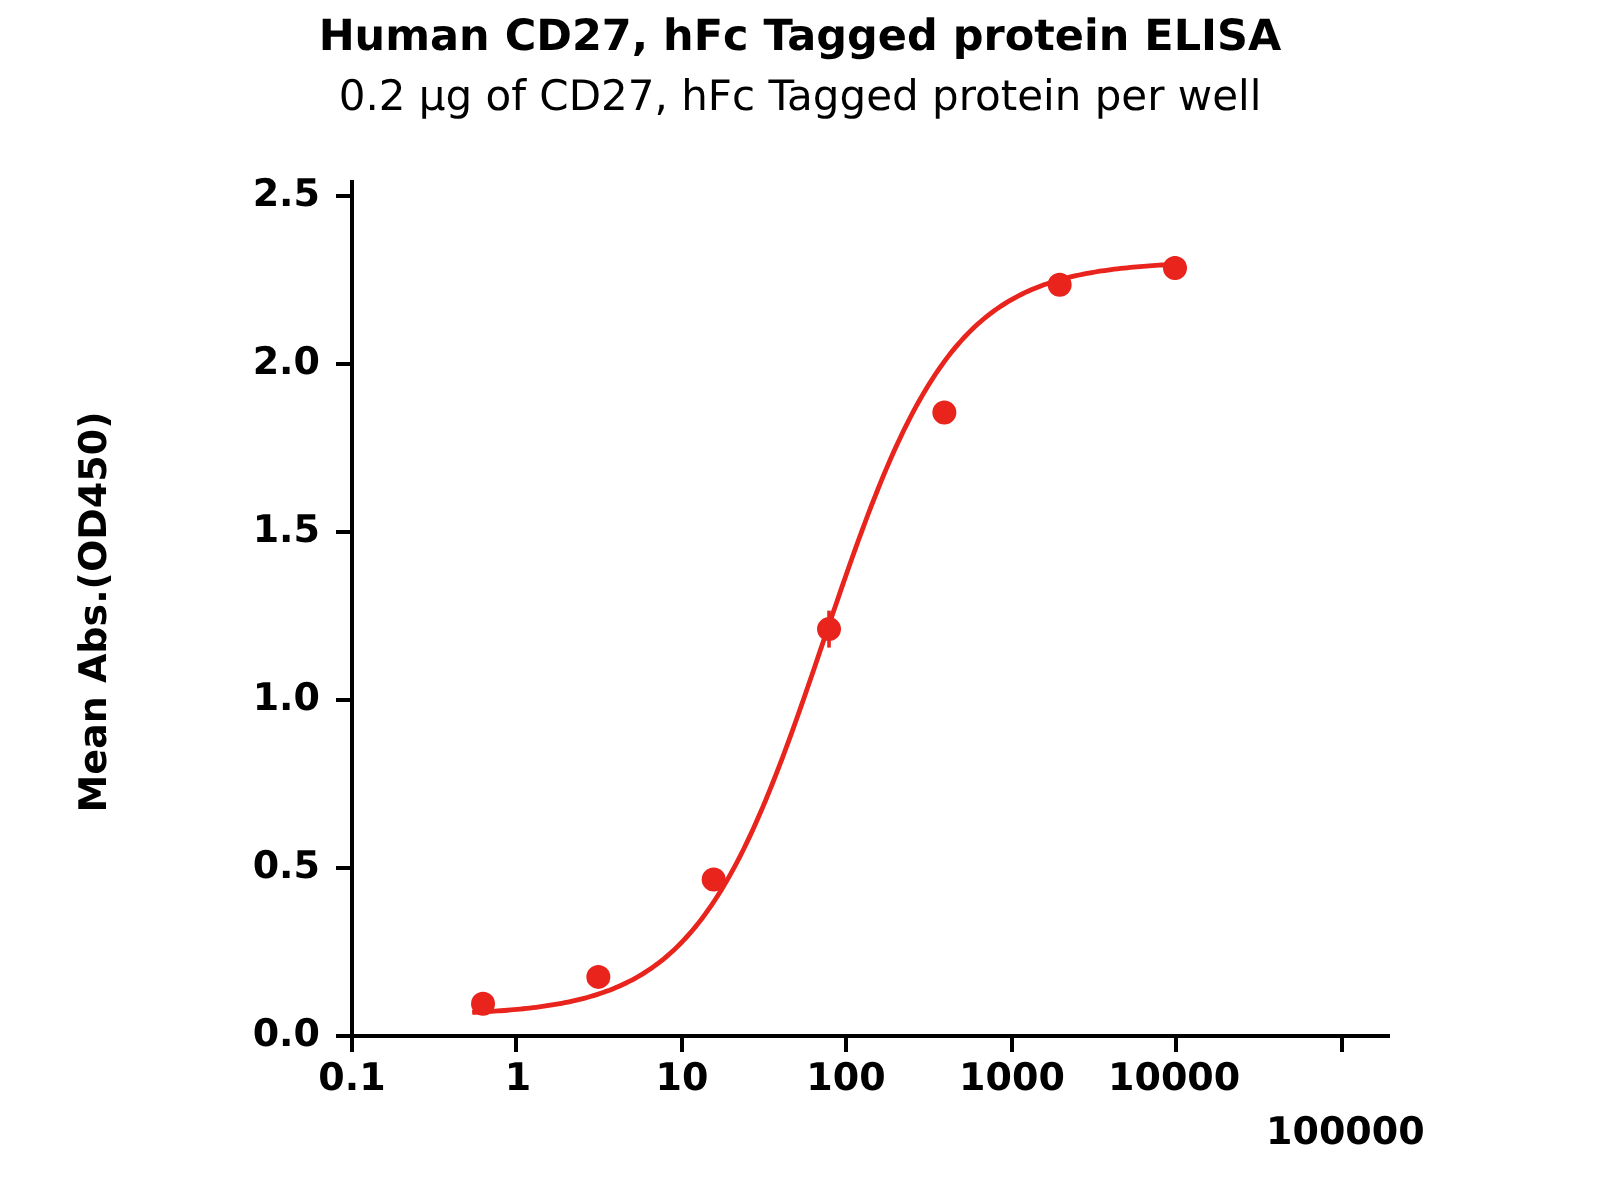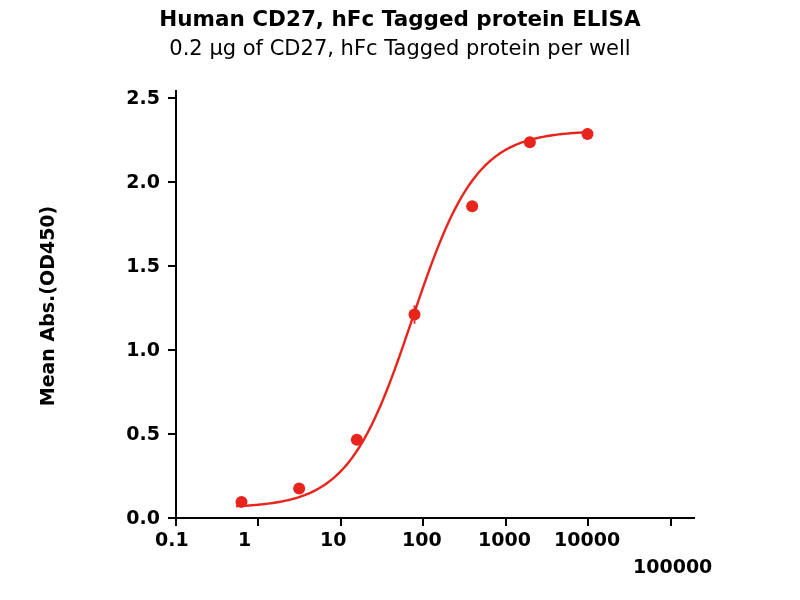--- a/index.html
+++ b/index.html
@@ -73,20 +73,21 @@
     font-size: 19px;
     font-weight: bold;
     text-align: right;
     width: 60px;
     left: 100px;
   }
   .xtick-label {
     position: absolute;
     font-size: 19px;
     font-weight: bold;
+    text-align: center;
     top: 528px;
   }
   .xlabel {
     position: absolute;
     left: 0;
     top: 568px;
     width: 800px;
     text-align: center;
     font-size: 19px;
     font-weight: bold;

